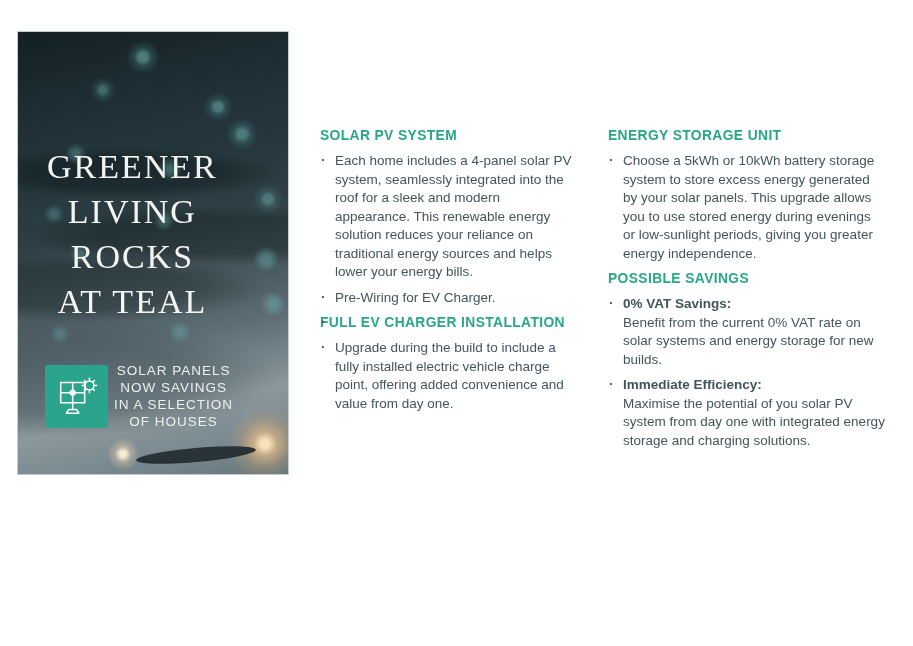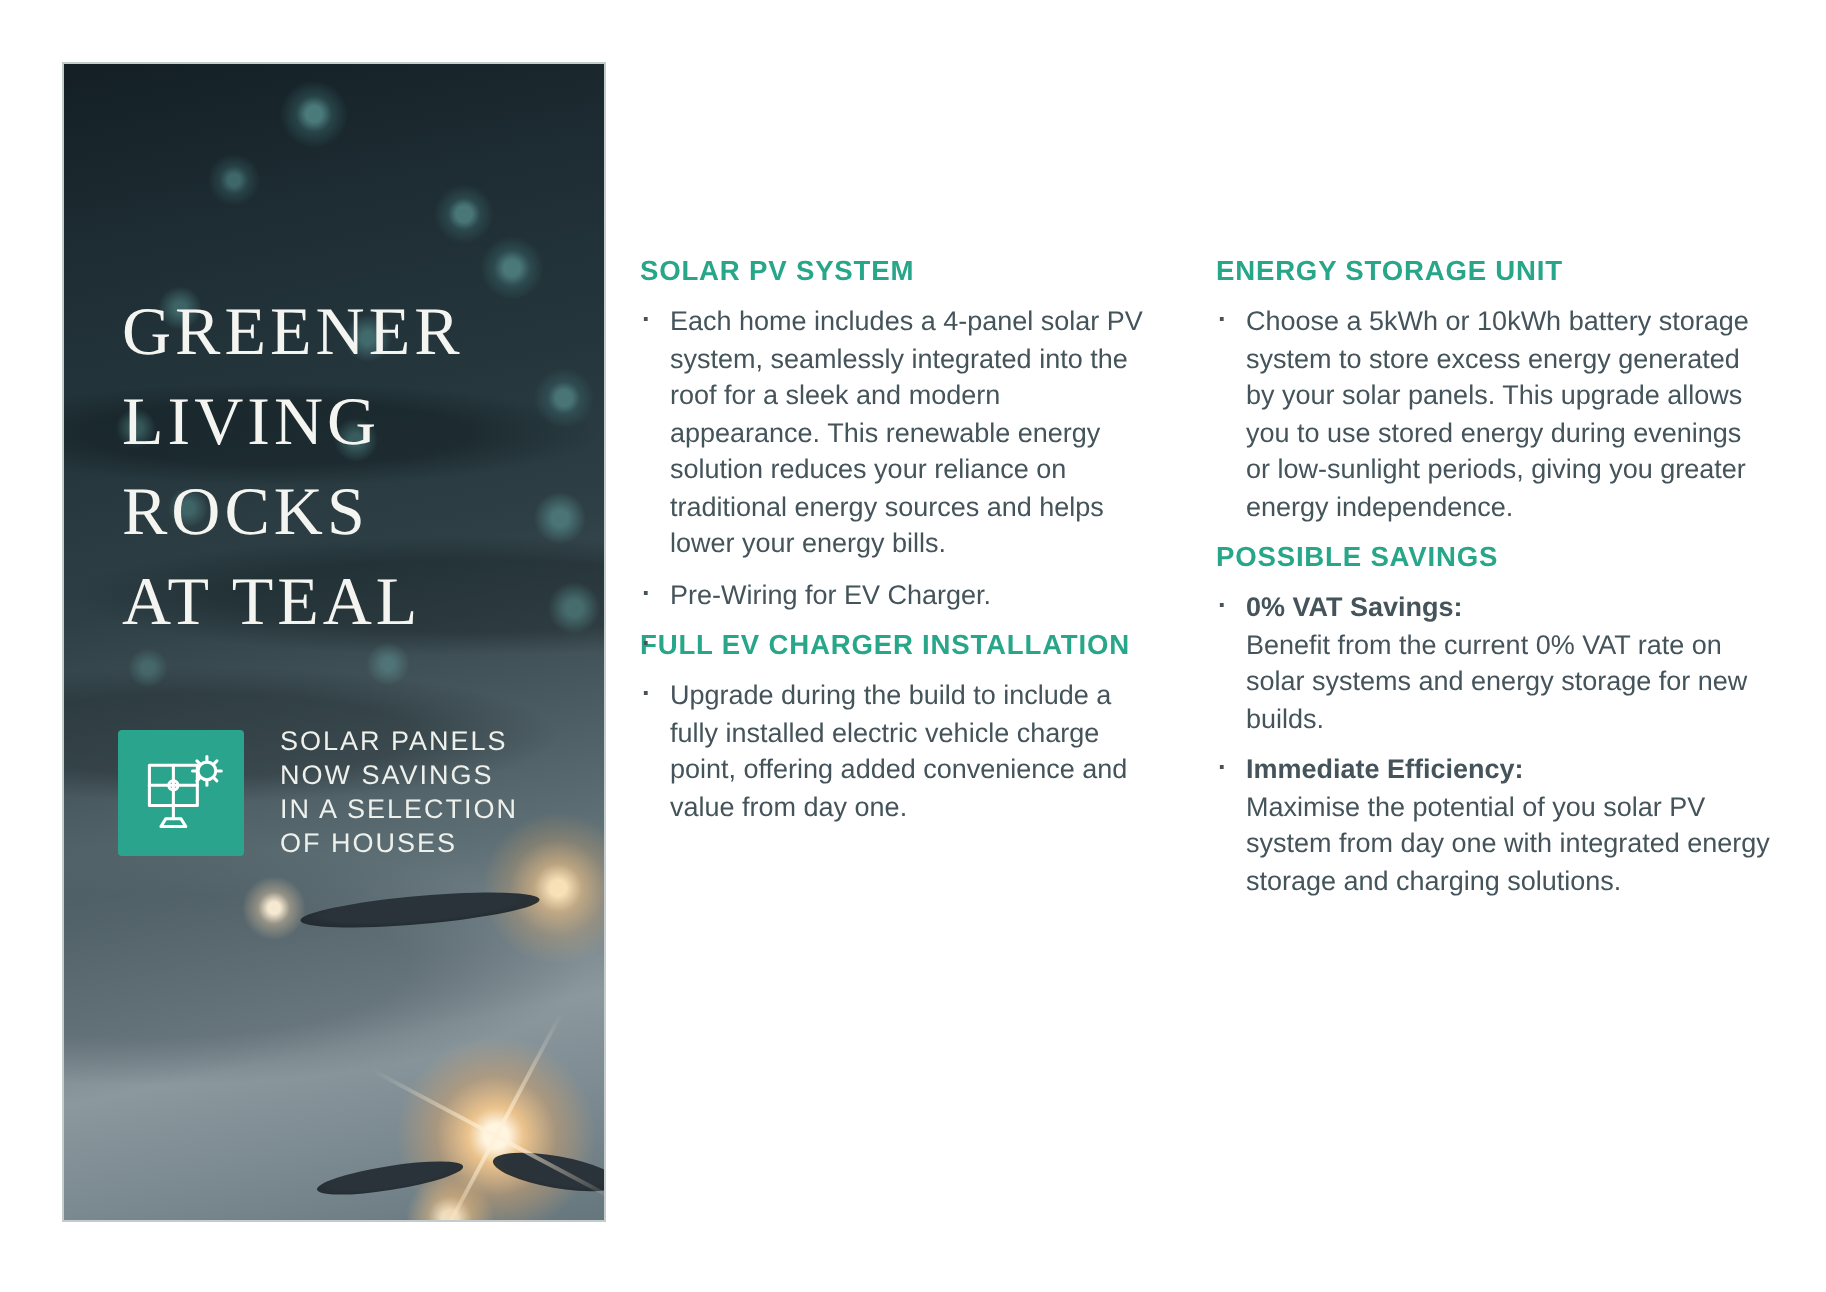--- a/index.html
+++ b/index.html
@@ -3,22 +3,22 @@
 <meta charset="utf-8">
 <style>
   * { margin:0; padding:0; box-sizing:border-box; }
   html,body { background:#ffffff; }
   body { width:913px; height:646px; position:relative; font-family:"Liberation Sans", sans-serif; overflow:hidden; }
 
   .page { position:absolute; inset:0; background:#ffffff; }
 
   
   .hero {
-    position:absolute; left:31px; top:31px; width:272px; height:580px;
-    overflow:hidden; border:1px solid rgba(90,110,115,.35);
+    position:absolute; left:17px; top:31px; width:272px; height:444px;
+    overflow:hidden; border:1px solid rgba(90,110,115,.35);text-align:center;
   }
   .water {
     position:absolute; inset:0;
     background:
       
       radial-gradient(circle at 125px 25px,  rgba(125,205,200,.50) 0 4px,  rgba(90,170,170,.22) 9px,  transparent 17px),
       radial-gradient(circle at 200px 75px,  rgba(125,205,200,.45) 0 4px,  rgba(90,170,170,.20) 8px,  transparent 15px),
       radial-gradient(circle at 85px 58px,   rgba(115,195,190,.40) 0 3px,  rgba(90,170,170,.18) 7px,  transparent 13px),
       radial-gradient(circle at 224px 102px, rgba(125,205,200,.45) 0 4px,  rgba(90,170,170,.20) 9px,  transparent 16px),
       radial-gradient(circle at 58px 122px,  rgba(115,195,190,.35) 0 3px,  transparent 11px),
@@ -54,21 +54,21 @@
     background:linear-gradient(90deg, transparent, rgba(255,240,215,.75), transparent);
   }
   .sunburst::before { transform:rotate(28deg); }
   .sunburst::after  { transform:rotate(-62deg); }
 
   .hero-title { position:absolute; left:29px; top:112px; color:#f4f5f1;
     font-family:"Liberation Serif", serif; font-weight:400; font-size:34px;
     line-height:45px; letter-spacing:2px; }
   .hero-title span { display:block; }
 
-  .badge { position:absolute; left:27px; top:330px; display:flex; align-items:center; gap:18px; }
+  .badge { position:absolute; left:27px; top:330px; display:flex; align-items:center; gap:6px; }
   .badge-icon { width:63px; height:63px; background:#2aa48c; border-radius:2px;
     display:flex; align-items:center; justify-content:center; flex:0 0 auto; }
   .badge-text { color:#eef0ec; font-size:13.5px; line-height:17px; letter-spacing:1px; font-weight:400; }
   .badge-text span { display:block; }
 
   
   .col { position:absolute; top:127px; color:#44545a; font-size:13.5px; line-height:18.5px; }
   .col-1 { left:320px; width:256px; }
   .col-2 { left:608px; width:278px; }
 

